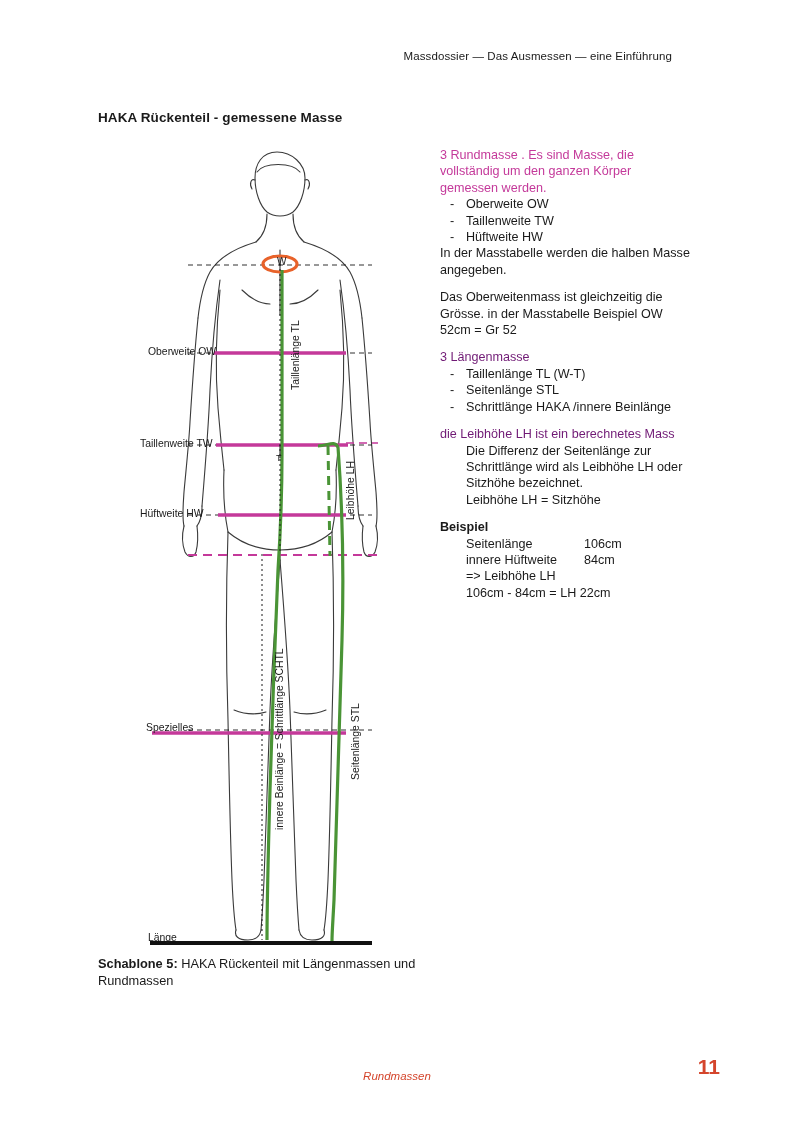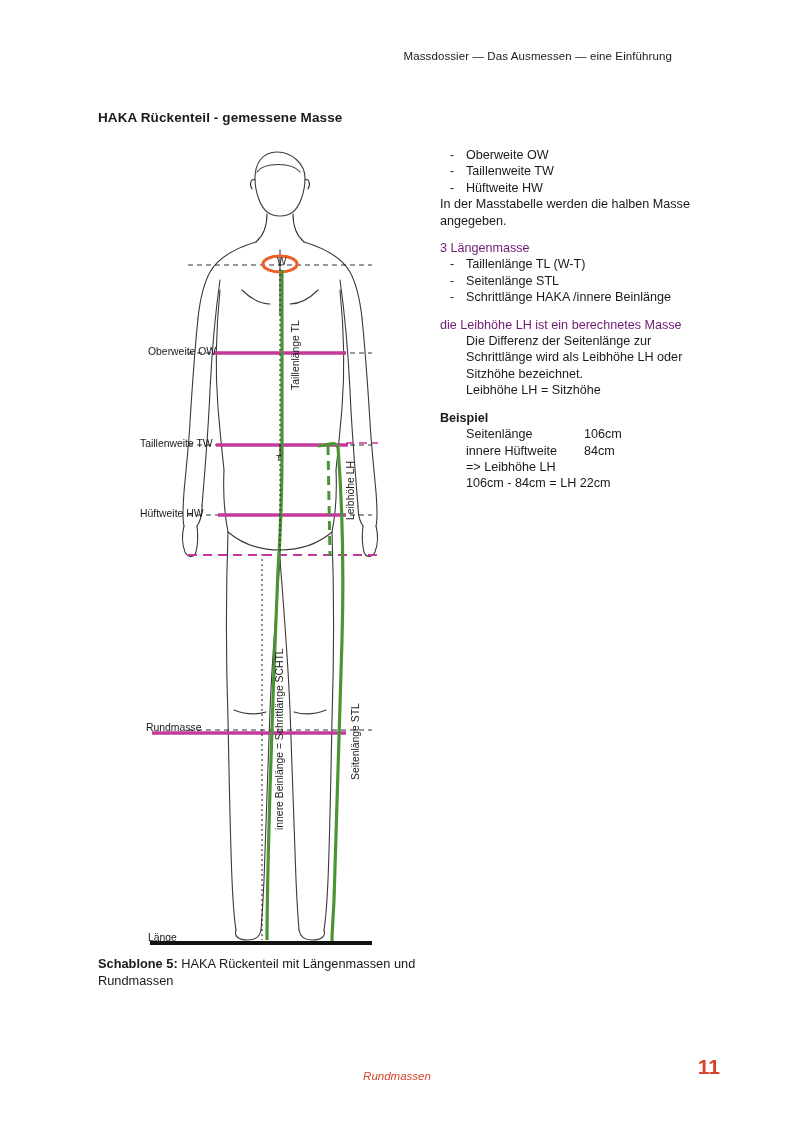--- a/index.html
+++ b/index.html
@@ -234,55 +234,57 @@
         <line x1="170" y1="124" x2="170" y2="414"></line>
       </g>
 
       <line x1="170" y1="305" x2="170" y2="318" stroke="#1a1a1a" stroke-width="1"></line>
     </svg>
 
     <div class="fig-label" style="left:167px; top:116px; font-size:10px;">W</div>
     <div class="fig-label" style="left:38px; top:206px;">Oberweite OW</div>
     <div class="fig-label" style="left:30px; top:298px;">Taillenweite TW</div>
     <div class="fig-label" style="left:30px; top:368px;">Hüftweite HW</div>
-    <div class="fig-label" style="left:36px; top:582px;">Rundmasse</div>
+    <div class="fig-label" style="left:36px; top:582px;">Spezielles</div>
     <div class="fig-label" style="left:38px; top:792px;">Länge</div>
     <div class="fig-label" style="left:166px; top:313px; font-size:9px;">T</div>
 
     <div class="vlabel" style="left:180px; top:250px;">Taillenlänge TL</div>
     <div class="vlabel" style="left:235px; top:380px;">Leibhöhe LH</div>
     <div class="vlabel" style="left:240px; top:640px;">Seitenlänge STL</div>
     <div class="vlabel" style="left:164px; top:690px;">innere Beinlänge = Schrittlänge SCHTL</div>
   </div>
 
   <div class="right-col">
 
     <div class="block">
+      <p class="magenta">3 Rundmasse . Es sind Masse, die vollständig um den ganzen Körper gemessen werden.</p>
       <ul class="dash">
         <li><span class="dash-mark">-</span><span>Oberweite OW</span></li>
         <li><span class="dash-mark">-</span><span>Taillenweite TW</span></li>
         <li><span class="dash-mark">-</span><span>Hüftweite HW</span></li>
       </ul>
       <p>In der Masstabelle werden die halben Masse angegeben.</p>
     </div>
 
     <div class="block">
+      <p>Das Oberweitenmass ist gleichzeitig die Grösse. in der Masstabelle Beispiel OW 52cm = Gr 52</p>
     </div>
 
     <div class="block">
       <p class="green">3 Längenmasse</p>
       <ul class="dash">
         <li><span class="dash-mark">-</span><span>Taillenlänge TL (W-T)</span></li>
         <li><span class="dash-mark">-</span><span>Seitenlänge STL</span></li>
         <li><span class="dash-mark">-</span><span>Schrittlänge HAKA /innere Beinlänge</span></li>
       </ul>
     </div>
 
     <div class="block">
-      <p class="green">die Leibhöhe LH ist ein berechnetes Masse</p>
+      <p class="green">die Leibhöhe LH ist ein berechnetes Mass</p>
       <p class="indent">Die Differenz der Seitenlänge zur Schrittlänge wird als Leibhöhe LH oder Sitzhöhe bezeichnet.</p>
       <p class="indent">Leibhöhe LH = Sitzhöhe</p>
     </div>
 
     <div class="block">
       <p class="bold">Beispiel</p>
       <p class="indent beispiel-row">
         <span class="lbl">Seitenlänge</span><span>106cm</span>
       </p>
       <p class="indent beispiel-row">

